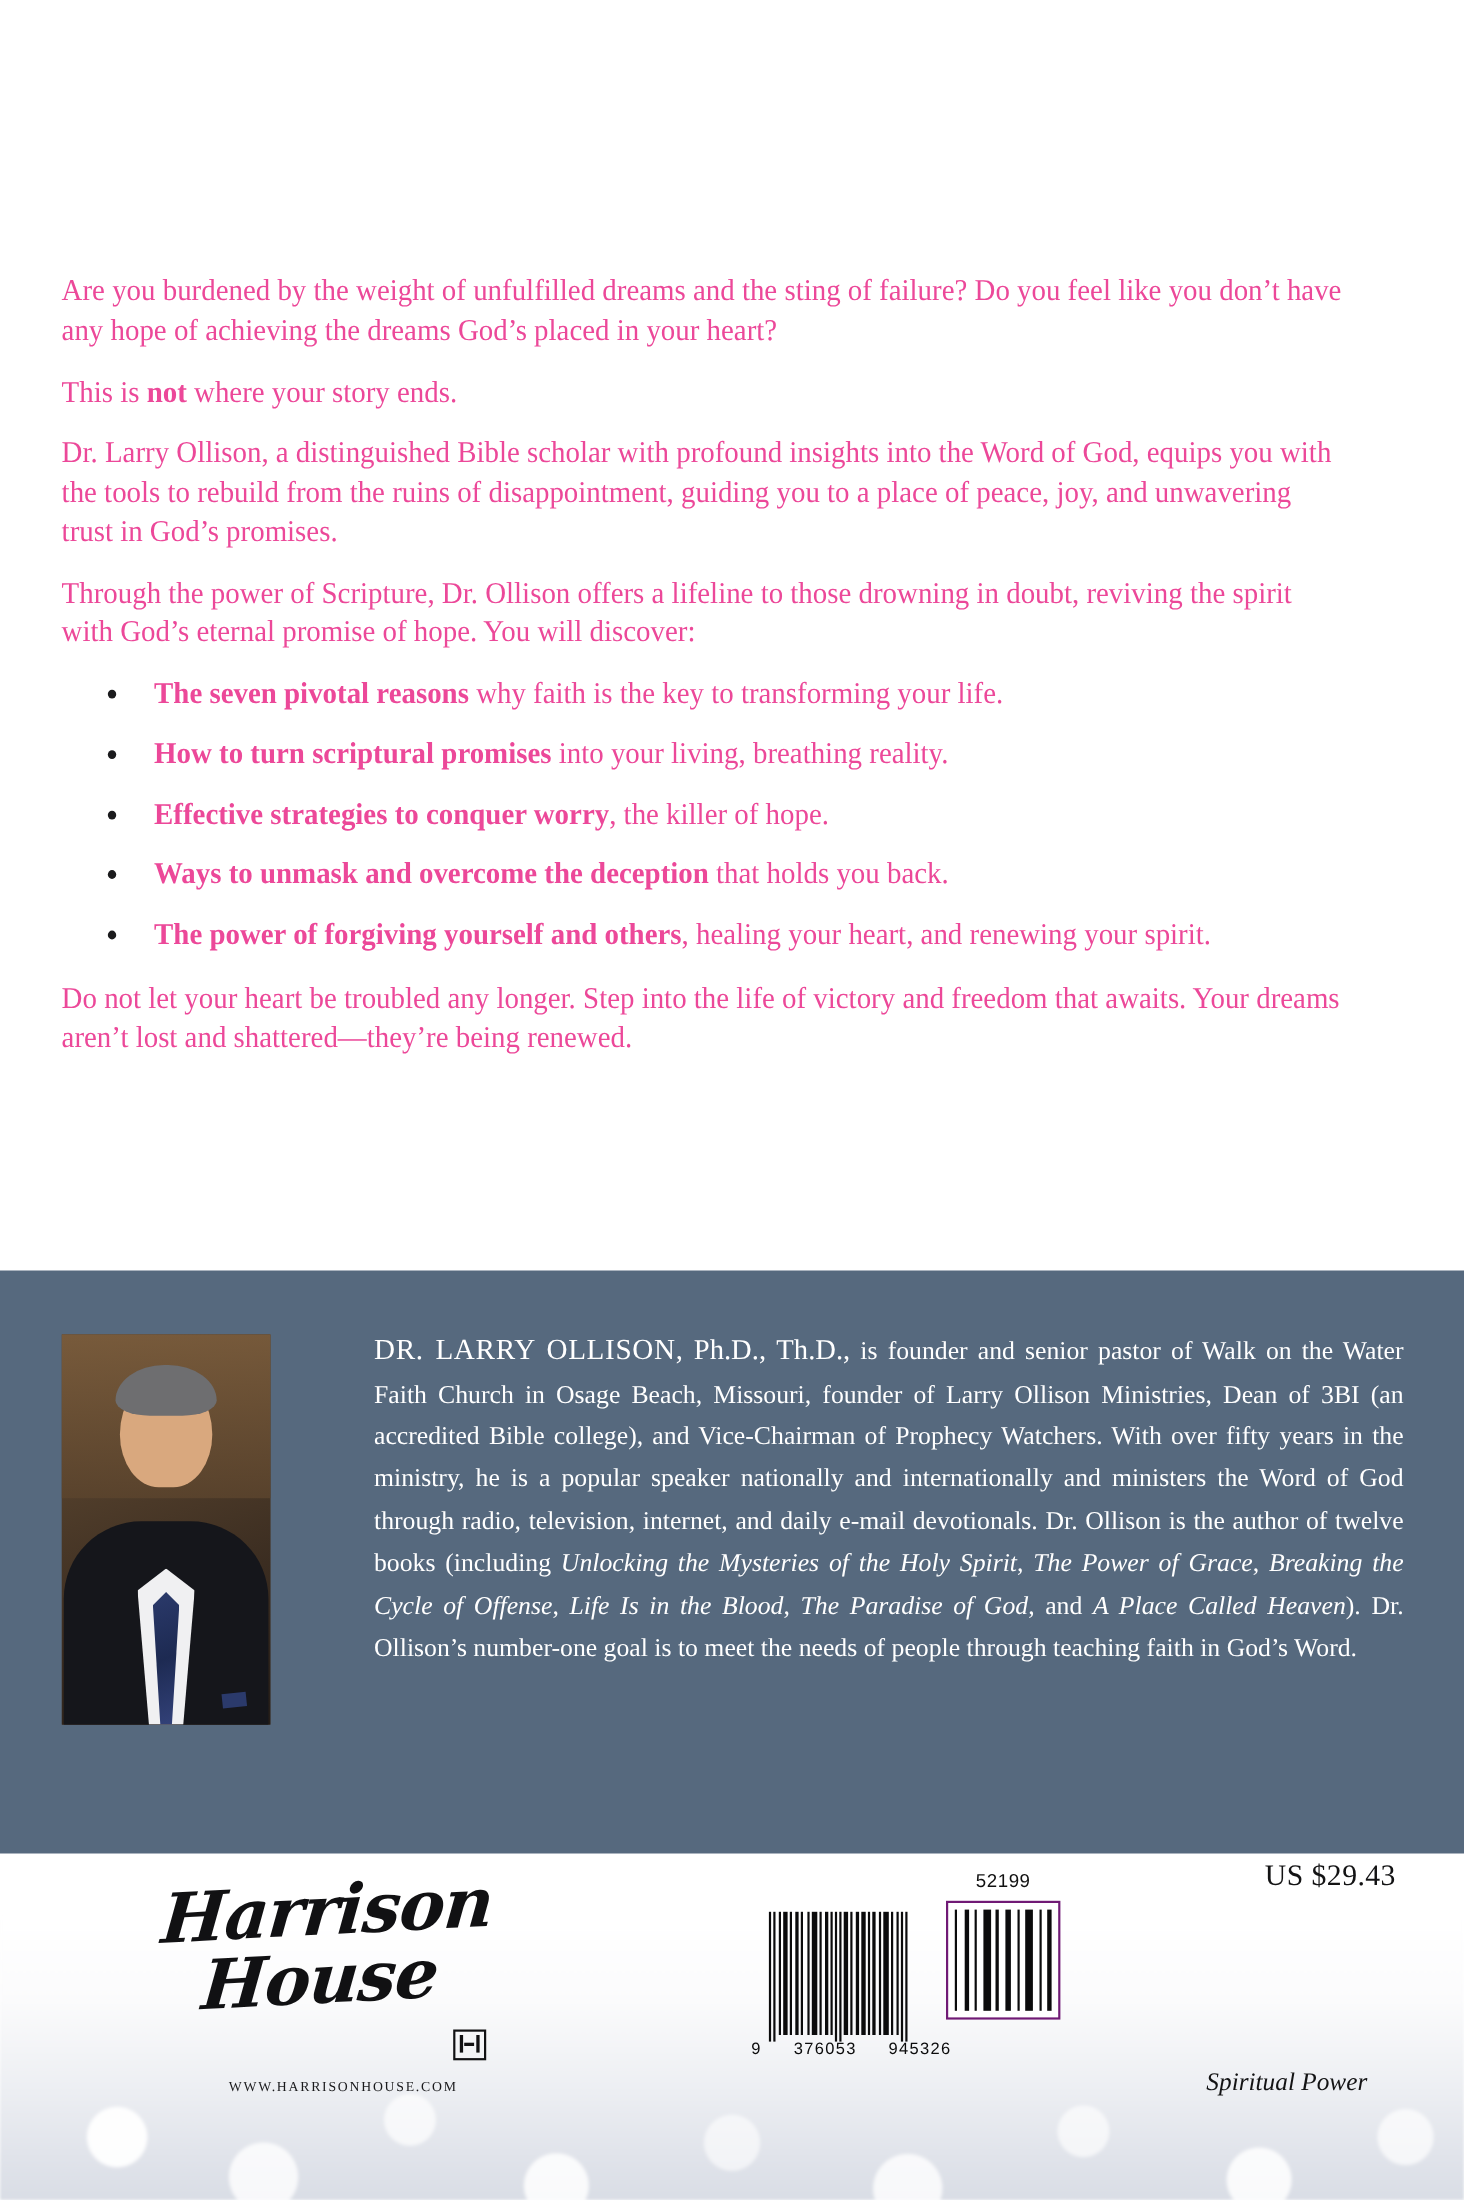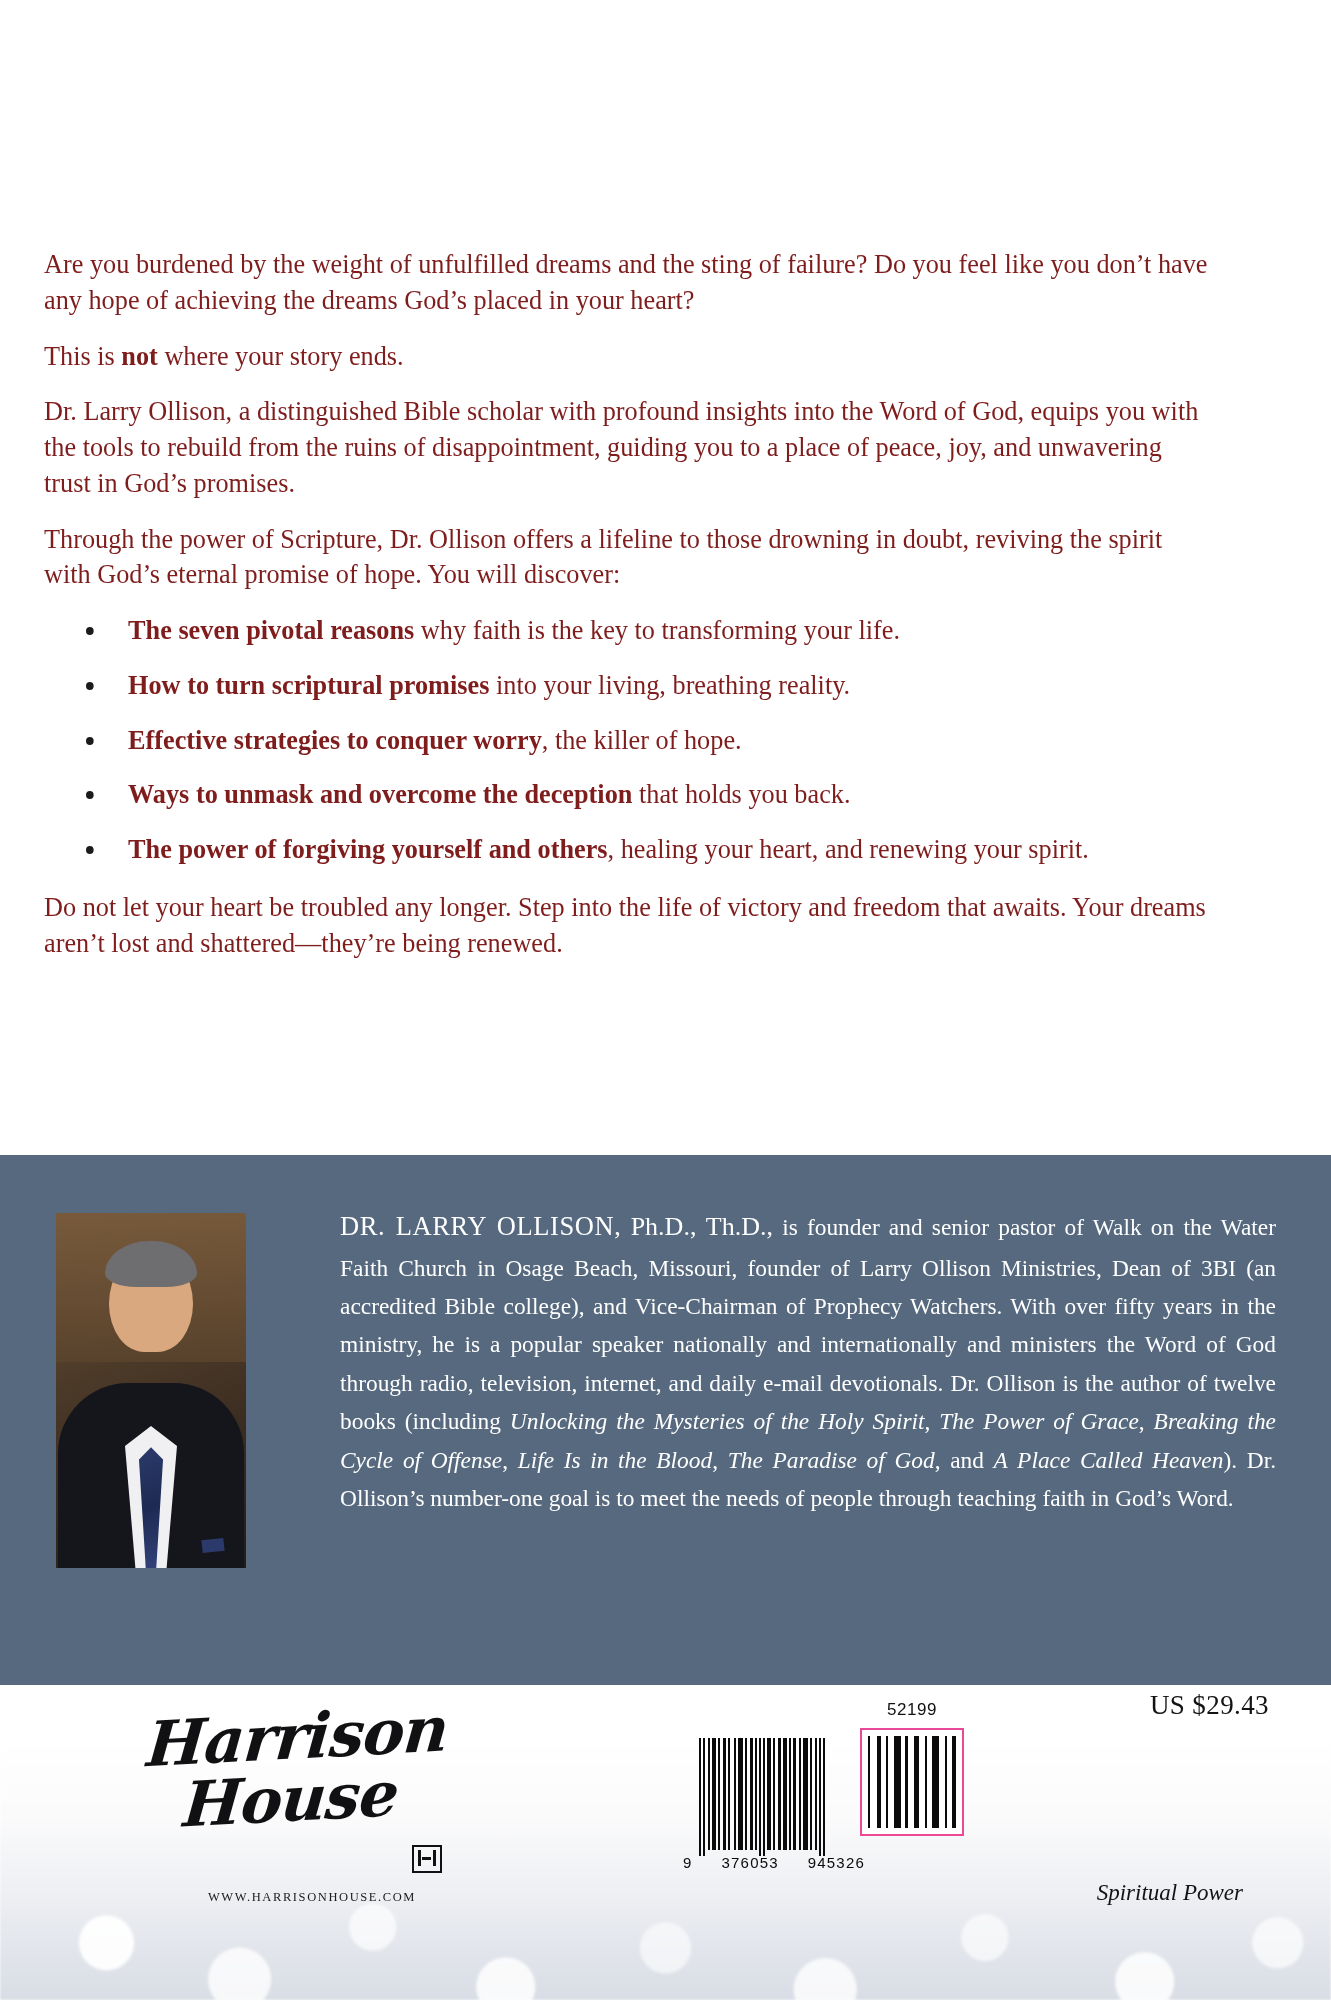--- a/index.html
+++ b/index.html
@@ -59,22 +59,22 @@
     font-size:49px;line-height:1.16;
     letter-spacing:.2px;
     transform:scaleX(.93);
     text-shadow:0 1px 0 rgba(255,255,255,.7);
   }
   .title .l2{display:block;}
   .rule{position:absolute;left:0;top:212px;width:1331px;height:3px;background:#5b7084;}
 
   
   .body{
-    position:absolute;left:44px;top:246px;width:1222px;
-    color:#7f1d1d;
+    position:absolute;left:56px;top:246px;width:1222px;
+    color:#ec4899;
     font-size:27.5px;line-height:1.3;
     transform-origin:left top;
   }
   .body p{margin:0 0 20px 0;transform:scaleX(.955);transform-origin:left center;}
   .body p b{font-weight:bold;}
   ul.benefits{list-style:none;margin:4px 0 22px 0;padding:0;}
   ul.benefits li{
     position:relative;padding-left:88px;margin-bottom:19px;
     transform:scaleX(.955);transform-origin:left center;
   }
@@ -154,21 +154,21 @@
     font-family:"Liberation Serif",serif;
     font-size:12.5px;letter-spacing:1.6px;color:#1a1a1c;
   }
 
   .price{
     position:absolute;right:62px;top:1690px;
     font-size:27px;color:#131314;letter-spacing:.4px;
   }
   .isbn-box{
     position:absolute;left:860px;top:1728px;width:100px;height:104px;
-    border:2px solid #ec4899;background:#fff;
+    border:2px solid #701a75;background:#fff;
   }
   .isbn-box .cap{
     position:absolute;left:0;top:-30px;width:100px;text-align:center;
     font-family:"Liberation Sans",sans-serif;font-size:17px;color:#111;letter-spacing:.5px;
   }
   .bars-small{position:absolute;left:6px;top:6px;right:6px;bottom:6px;display:flex;gap:1px;align-items:stretch;}
   .bars-small span{background:#0b0b0c;}
 
   .ean{
     position:absolute;left:683px;top:1738px;width:182px;height:140px;

